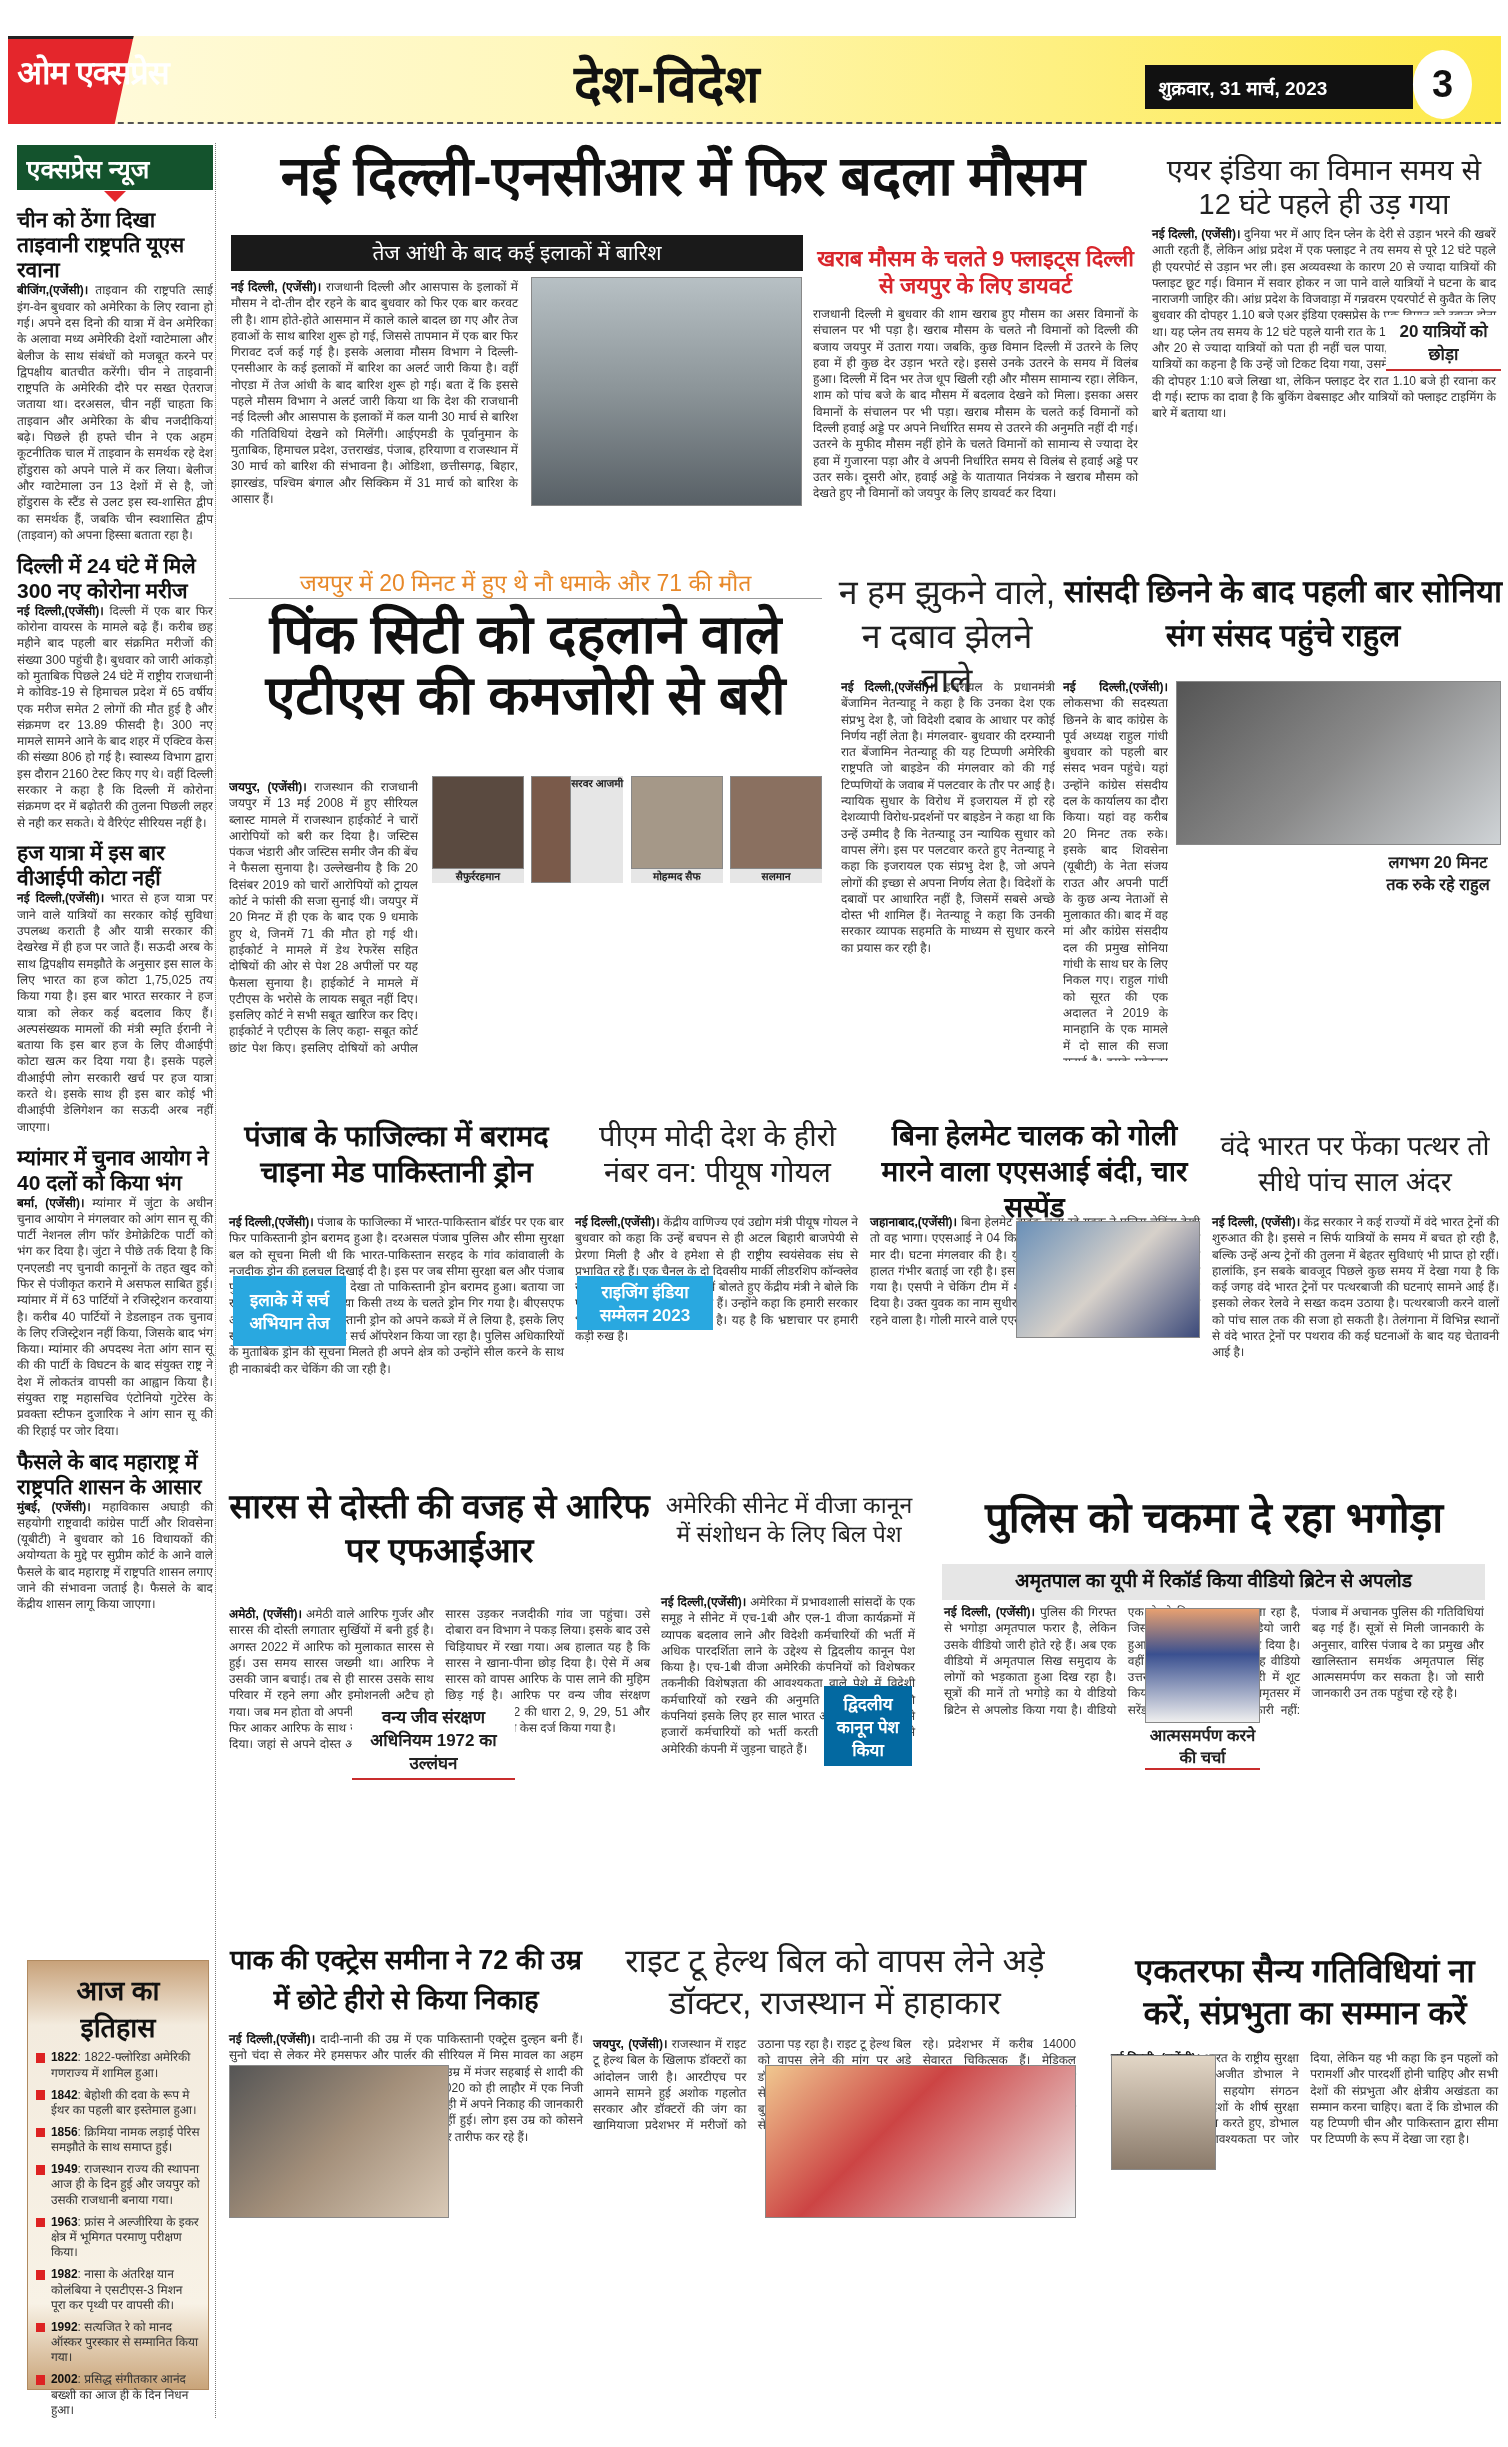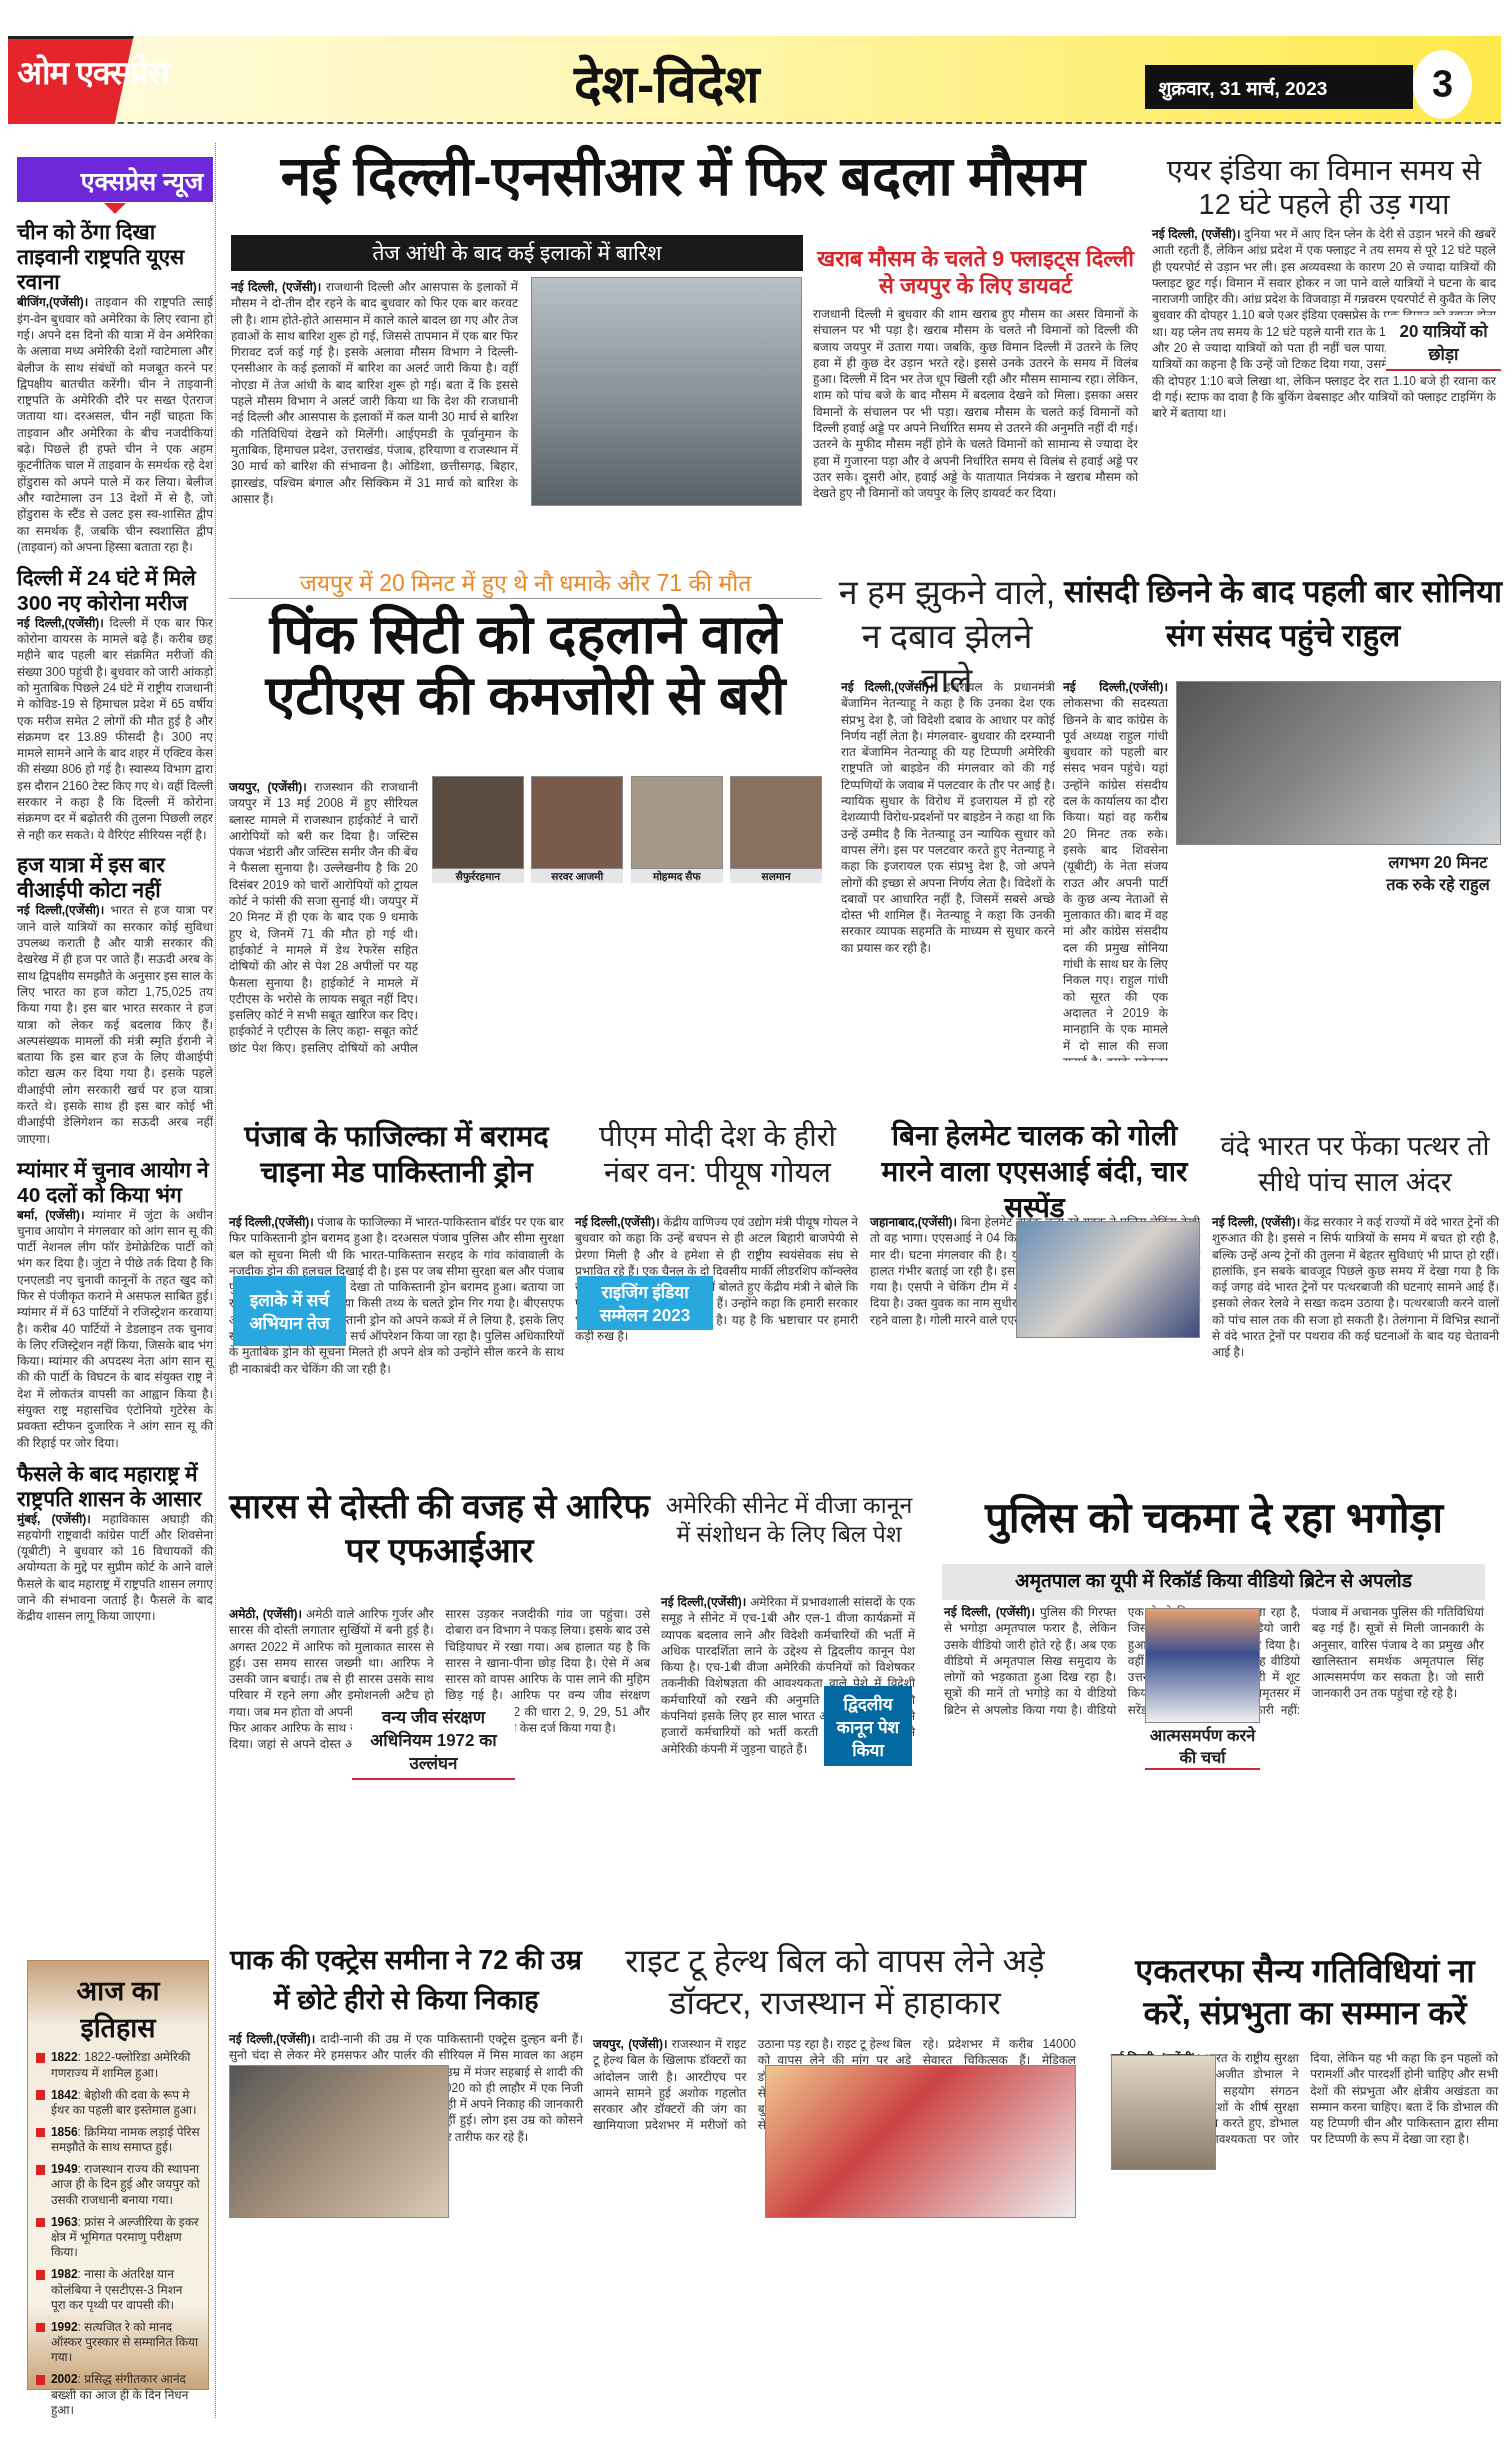--- a/index.html
+++ b/index.html
@@ -6,21 +6,21 @@
   body { width: 1508px; height: 2447px; background: #fff; font-family: "Liberation Sans", "DejaVu Sans", sans-serif; color: #222; overflow: hidden; position: relative; }
   .abs { position: absolute; }
   .masthead { left: 7.6px; top: 36px; width: 1493px; height: 88px; background: linear-gradient(90deg,#fffbe0 0%, #fff7b8 40%, #fde94a 100%); border-bottom: 2.9px dashed #555; }
   .brand { left: 7.6px; top: 36px; width: 122px; height: 88px; }
   .brand-box { position: absolute; left: 0; top: 0; width: 126px; height: 88px; background: #e4262c; clip-path: polygon(0 0,100% 0, 85% 100%, 0 100%); border-top: 3.8px solid #222; }
   .brand-text { position: absolute; left: 9.6px; top: 13.4px; font-size: 32.5px; font-weight: bold; color: #fff; white-space: nowrap; letter-spacing: -1px; }
   .section-title { left: 574px; top: 46px; font-size: 52px; font-weight: bold; color: #111; }
   .datebox { left: 1145px; top: 65px; width: 268px; height: 44px; background: #111; color: #fff; font-size: 19px; font-weight: bold; padding: 9.6px 13.4px; }
   .pagenum { left: 1413px; top: 50px; width: 59px; height: 69px; background: #fff; border-radius: 50%; font-size: 38px; font-weight: bold; text-align: center; line-height: 69px; color: #111; }
   .side { left: 17px; top: 145px; width: 196px; }
-  .side-tag { background: #6d28d9; color: #fff; font-size: 25px; font-weight: bold; padding: 5.7px 9.6px; text-align: right; position: relative; margin-bottom: 17px; margin-top: 12px; }
+  .side-tag { background: #14532d; color: #fff; font-size: 25px; font-weight: bold; padding: 5.7px 9.6px; text-align: left; position: relative; margin-bottom: 17px; }
   .side-tag::after { content: ""; position: absolute; left: 50%; bottom: -11.5px; margin-left: -11.5px; border-left: 11.5px solid transparent; border-right: 11.5px solid transparent; border-top: 11.5px solid #e4262c; }
   .side h3 { font-size: 21px; line-height: 25px; font-weight: bold; color: #111; margin-top: 7.6px; }
   .side p, .body { font-size: 12px; line-height: 16.3px; color: #333; text-align: justify; }
   .side p b { color: #111; }
   .vline { left: 215px; top: 143px; width: 0; height: 2275px; border-left: 1.9px dotted #777; }
   .history { left: 27px; top: 1960px; width: 182px; height: 430px; background: linear-gradient(180deg,#c8a27a 0%,#f3ebde 15%,#f8f2e6 80%,#c9a479 100%); padding: 9.6px 7.6px; border: 1px solid #b08a60; }
   .history h3 { font-size: 27px; font-weight: bold; text-align: center; color: #111; margin-bottom: 5.7px; }
   .history li { list-style: none; font-size: 12px; line-height: 15.3px; margin-bottom: 6.7px; padding-left: 15.3px; position: relative; color: #333; }
   .history li::before { content: ""; position: absolute; left: 0; top: 2.9px; width: 9.6px; height: 9.6px; background: #d22; }
   .history li b { color: #111; }
@@ -95,21 +95,21 @@
 <div class="abs" style="left:1386px;top:315px;width:115px;font-size:17px;font-weight:bold;text-align:center;background:#fff;border-bottom:2.9px solid #c92d2d;padding:3.8px;">20 यात्रियों को छोड़ा</div>
 
 <div class="abs orange" style="left:229px;top:566px;width:593px;font-size:23px;text-align:center;border-bottom:1.9px solid #999;">जयपुर में 20 मिनट में हुए थे नौ धमाके और 71 की मौत</div>
 <div class="abs" style="left:229px;top:604px;width:593px;font-size:54px;font-weight:bold;line-height:61px;text-align:center;color:#111;">पिंक सिटी को दहलाने वाले एटीएस की कमजोरी से बरी</div>
 <div class="abs body" style="left:229px;top:779px;width:189px;height:277px;overflow:hidden;"><b class="hl">जयपुर, (एजेंसी)।</b> <span>राजस्थान की राजधानी जयपुर में 13 मई 2008 में हुए सीरियल ब्लास्ट मामले में राजस्थान हाईकोर्ट ने चारों आरोपियों को बरी कर दिया है। जस्टिस पंकज भंडारी और जस्टिस समीर जैन की बेंच ने फैसला सुनाया है। उल्लेखनीय है कि 20 दिसंबर 2019 को चारों आरोपियों को ट्रायल कोर्ट ने फांसी की सजा सुनाई थी। जयपुर में 20 मिनट में ही एक के बाद एक 9 धमाके हुए थे, जिनमें 71 की मौत हो गई थी। हाईकोर्ट ने मामले में डेथ रेफरेंस सहित दोषियों की ओर से पेश 28 अपीलों पर यह फैसला सुनाया है। हाईकोर्ट ने मामले में एटीएस के भरोसे के लायक सबूत नहीं दिए। इसलिए कोर्ट ने सभी सबूत खारिज कर दिए। हाईकोर्ट ने एटीएस के लिए कहा- सबूत कोर्ट छांट पेश किए। इसलिए दोषियों को अपील को मंजूर की। चारों आरोपियों के बरी होने से महत्वपूर्ण है। क्योंकि कोर्ट ने जांच प्रक्रिया में खामियों की बात कही है। डेथ रेफरेंस पर हाईकोर्ट में करीब 48 दिन तक सुनवाई चली थी। फैसला सुनाया। सैफ, सैफुर्रहमान, सलमान और सरवर आजमी को निचली अदालत ने फांसी दी थी। कोर्ट ने कहा कि जांच अधिकारी को नहीं लीगल जानकारी। कोर्ट ने जांच अधिकारियों के खिलाफ कार्रवाई के लिए कहा है। बता दें, 20 दिसंबर 2019 को 2008 में जयपुर में हुए बम ब्लास्ट मामले में आरोपी फांसी की सजा सुनाई थी। साल 2008 के धमाकों ने पिंकसिटी को दहला दिया था।</span></div>
 <div class="abs" style="left:432px;top:776px;width:390px;height:107px;display:flex;gap:7.6px;border-radius:18px;">
   <div style="flex:1;display:flex;flex-direction:column;">
       <div class="photo" style="flex:1;background:#5a4a40;"></div>
       <div class="grey" style="font-size:10.5px;text-align:center;font-weight:bold;">सैफुर्ररहमान</div>
     </div>
-  <div style="flex:1;display:flex;flex-direction:column;">
+  <div style="flex:1;display:flex;">
       <div class="photo" style="flex:1;background:#7a5a4a;"></div>
       <div class="grey" style="font-size:10.5px;text-align:center;font-weight:bold;">सरवर आजमी</div>
     </div>
   <div style="flex:1;display:flex;flex-direction:column;">
       <div class="photo" style="flex:1;background:#a59888;"></div>
       <div class="grey" style="font-size:10.5px;text-align:center;font-weight:bold;">मोहम्मद सैफ</div>
     </div>
   <div style="flex:1;display:flex;flex-direction:column;">
       <div class="photo" style="flex:1;background:#8a7060;"></div>
       <div class="grey" style="font-size:10.5px;text-align:center;font-weight:bold;">सलमान</div>

